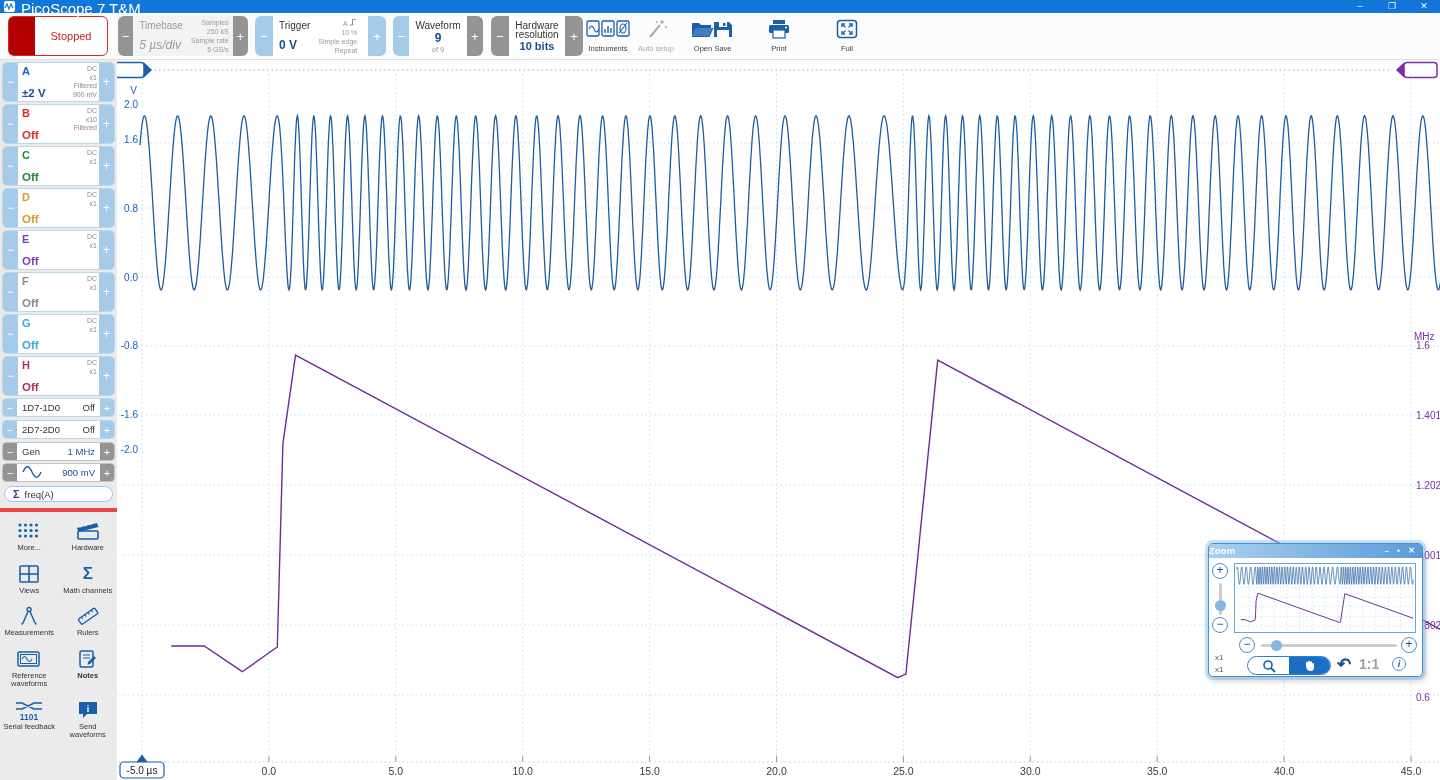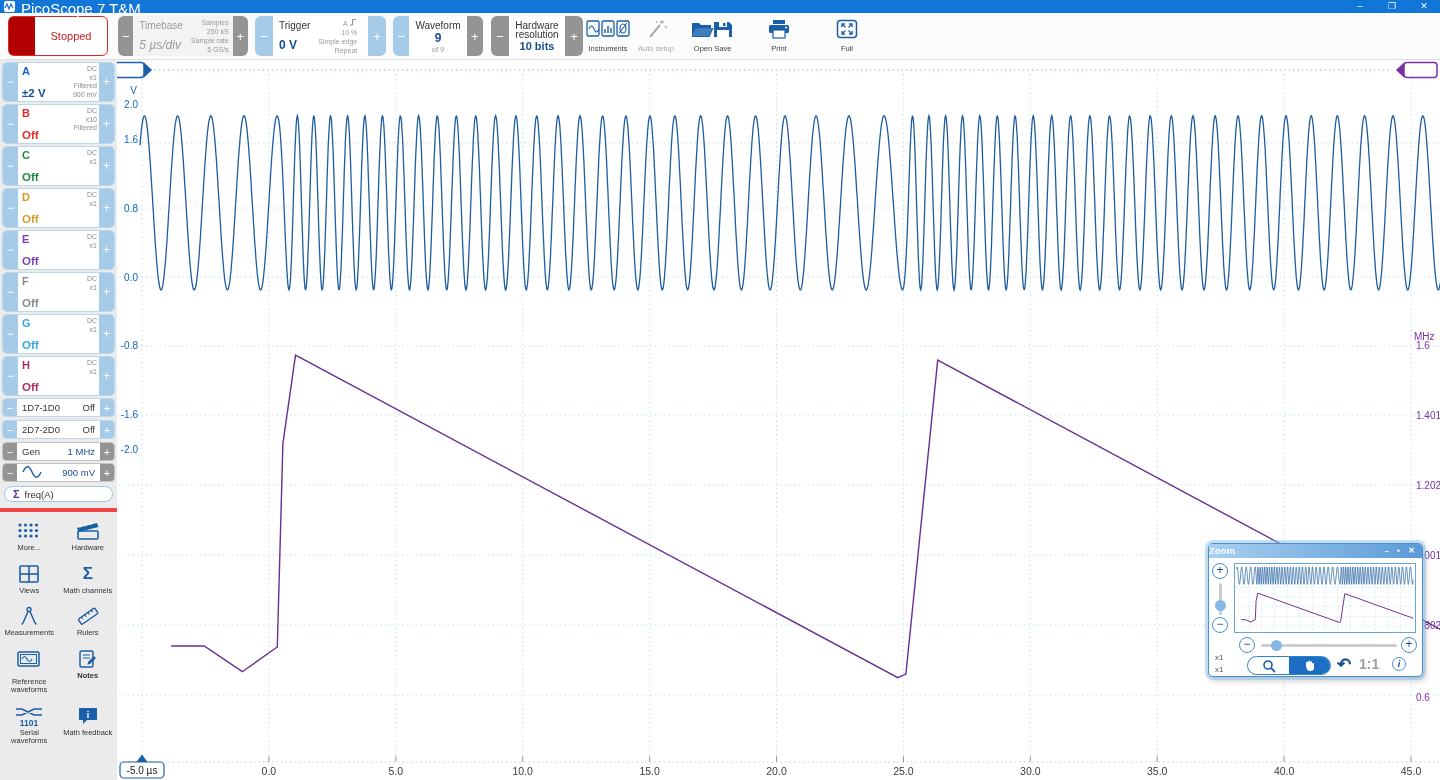--- a/index.html
+++ b/index.html
@@ -561,49 +561,49 @@
         <div class="t-lbl" style="max-width: 54px; margin: 2px auto 0px;">Rulers</div>
       </div>
       <div class="tool">
         <div class="t-ico">
           <svg width="26" height="20">
             <rect x="2" y="3" width="21" height="14" rx="1.5" fill="none" stroke="#1b5fa8" stroke-width="1.5"></rect>
             <rect x="4.5" y="5.5" width="16" height="9" fill="none" stroke="#1b5fa8" stroke-width="1"></rect>
             <path d="M6,10 q2.5-5 5,0 t5,0" stroke="#1b5fa8" fill="none" stroke-width="1.2"></path>
           </svg>
         </div>
-        <div class="t-lbl" style="max-width: 54px; margin: 8px auto 0px;">Reference waveforms</div>
+        <div class="t-lbl" style="max-width: 54px; margin: 2px auto 0px;">Reference waveforms</div>
       </div>
       <div class="tool">
         <div class="t-ico">
           <svg width="22" height="20">
             <rect x="3" y="2" width="13" height="16" rx="1.5" fill="none" stroke="#1b5fa8" stroke-width="1.5"></rect>
             <path d="M6,6 h7 M6,9 h7" stroke="#1b5fa8" stroke-width="1"></path>
             <path d="M11,13 l6-6 2,2 -6,6 -2.5,0.5 Z" fill="#1b5fa8"></path>
           </svg>
         </div>
         <div class="t-lbl" style="max-width: 54px; margin: 2px auto 0px; font-weight: bold;">Notes</div>
       </div>
       <div class="tool">
         <div class="t-ico">
           <svg width="30" height="22">
             <path d="M2,4 h6 l12,6 h8 M2,10 h6 l12-6 h8" stroke="#1b5fa8" fill="none" stroke-width="1.6"></path>
             <text x="15" y="21" font-size="8.5" fill="#1b5fa8" text-anchor="middle" font-weight="bold">1101</text>
           </svg>
         </div>
-        <div class="t-lbl" style="max-width: 54px; margin: 2px auto 0px;">Serial waveforms</div>
+        <div class="t-lbl" style="max-width: 54px; margin: 2px auto 0px;">Serial feedback</div>
       </div>
       <div class="tool">
         <div class="t-ico">
           <svg width="22" height="20">
             <path d="M2,2 h18 v12 h-10 l-4,4 v-4 h-4 Z" fill="#1b5fa8"></path>
             <text x="11" y="11.5" font-size="9" fill="#fff" text-anchor="middle" font-weight="bold">i</text>
           </svg>
         </div>
-        <div class="t-lbl" style="max-width: 54px; margin: 2px auto 0px;">Math feedback</div>
+        <div class="t-lbl" style="max-width: 54px; margin: 2px auto 0px;">Send waveforms</div>
       </div>
     </div>
 </div>
 
 <div id="zoomwin">
   <div id="zw-title">
     <span>Zoom</span>
     <span class="zw-btns">
       <span>–</span>
       <span>▪</span>

